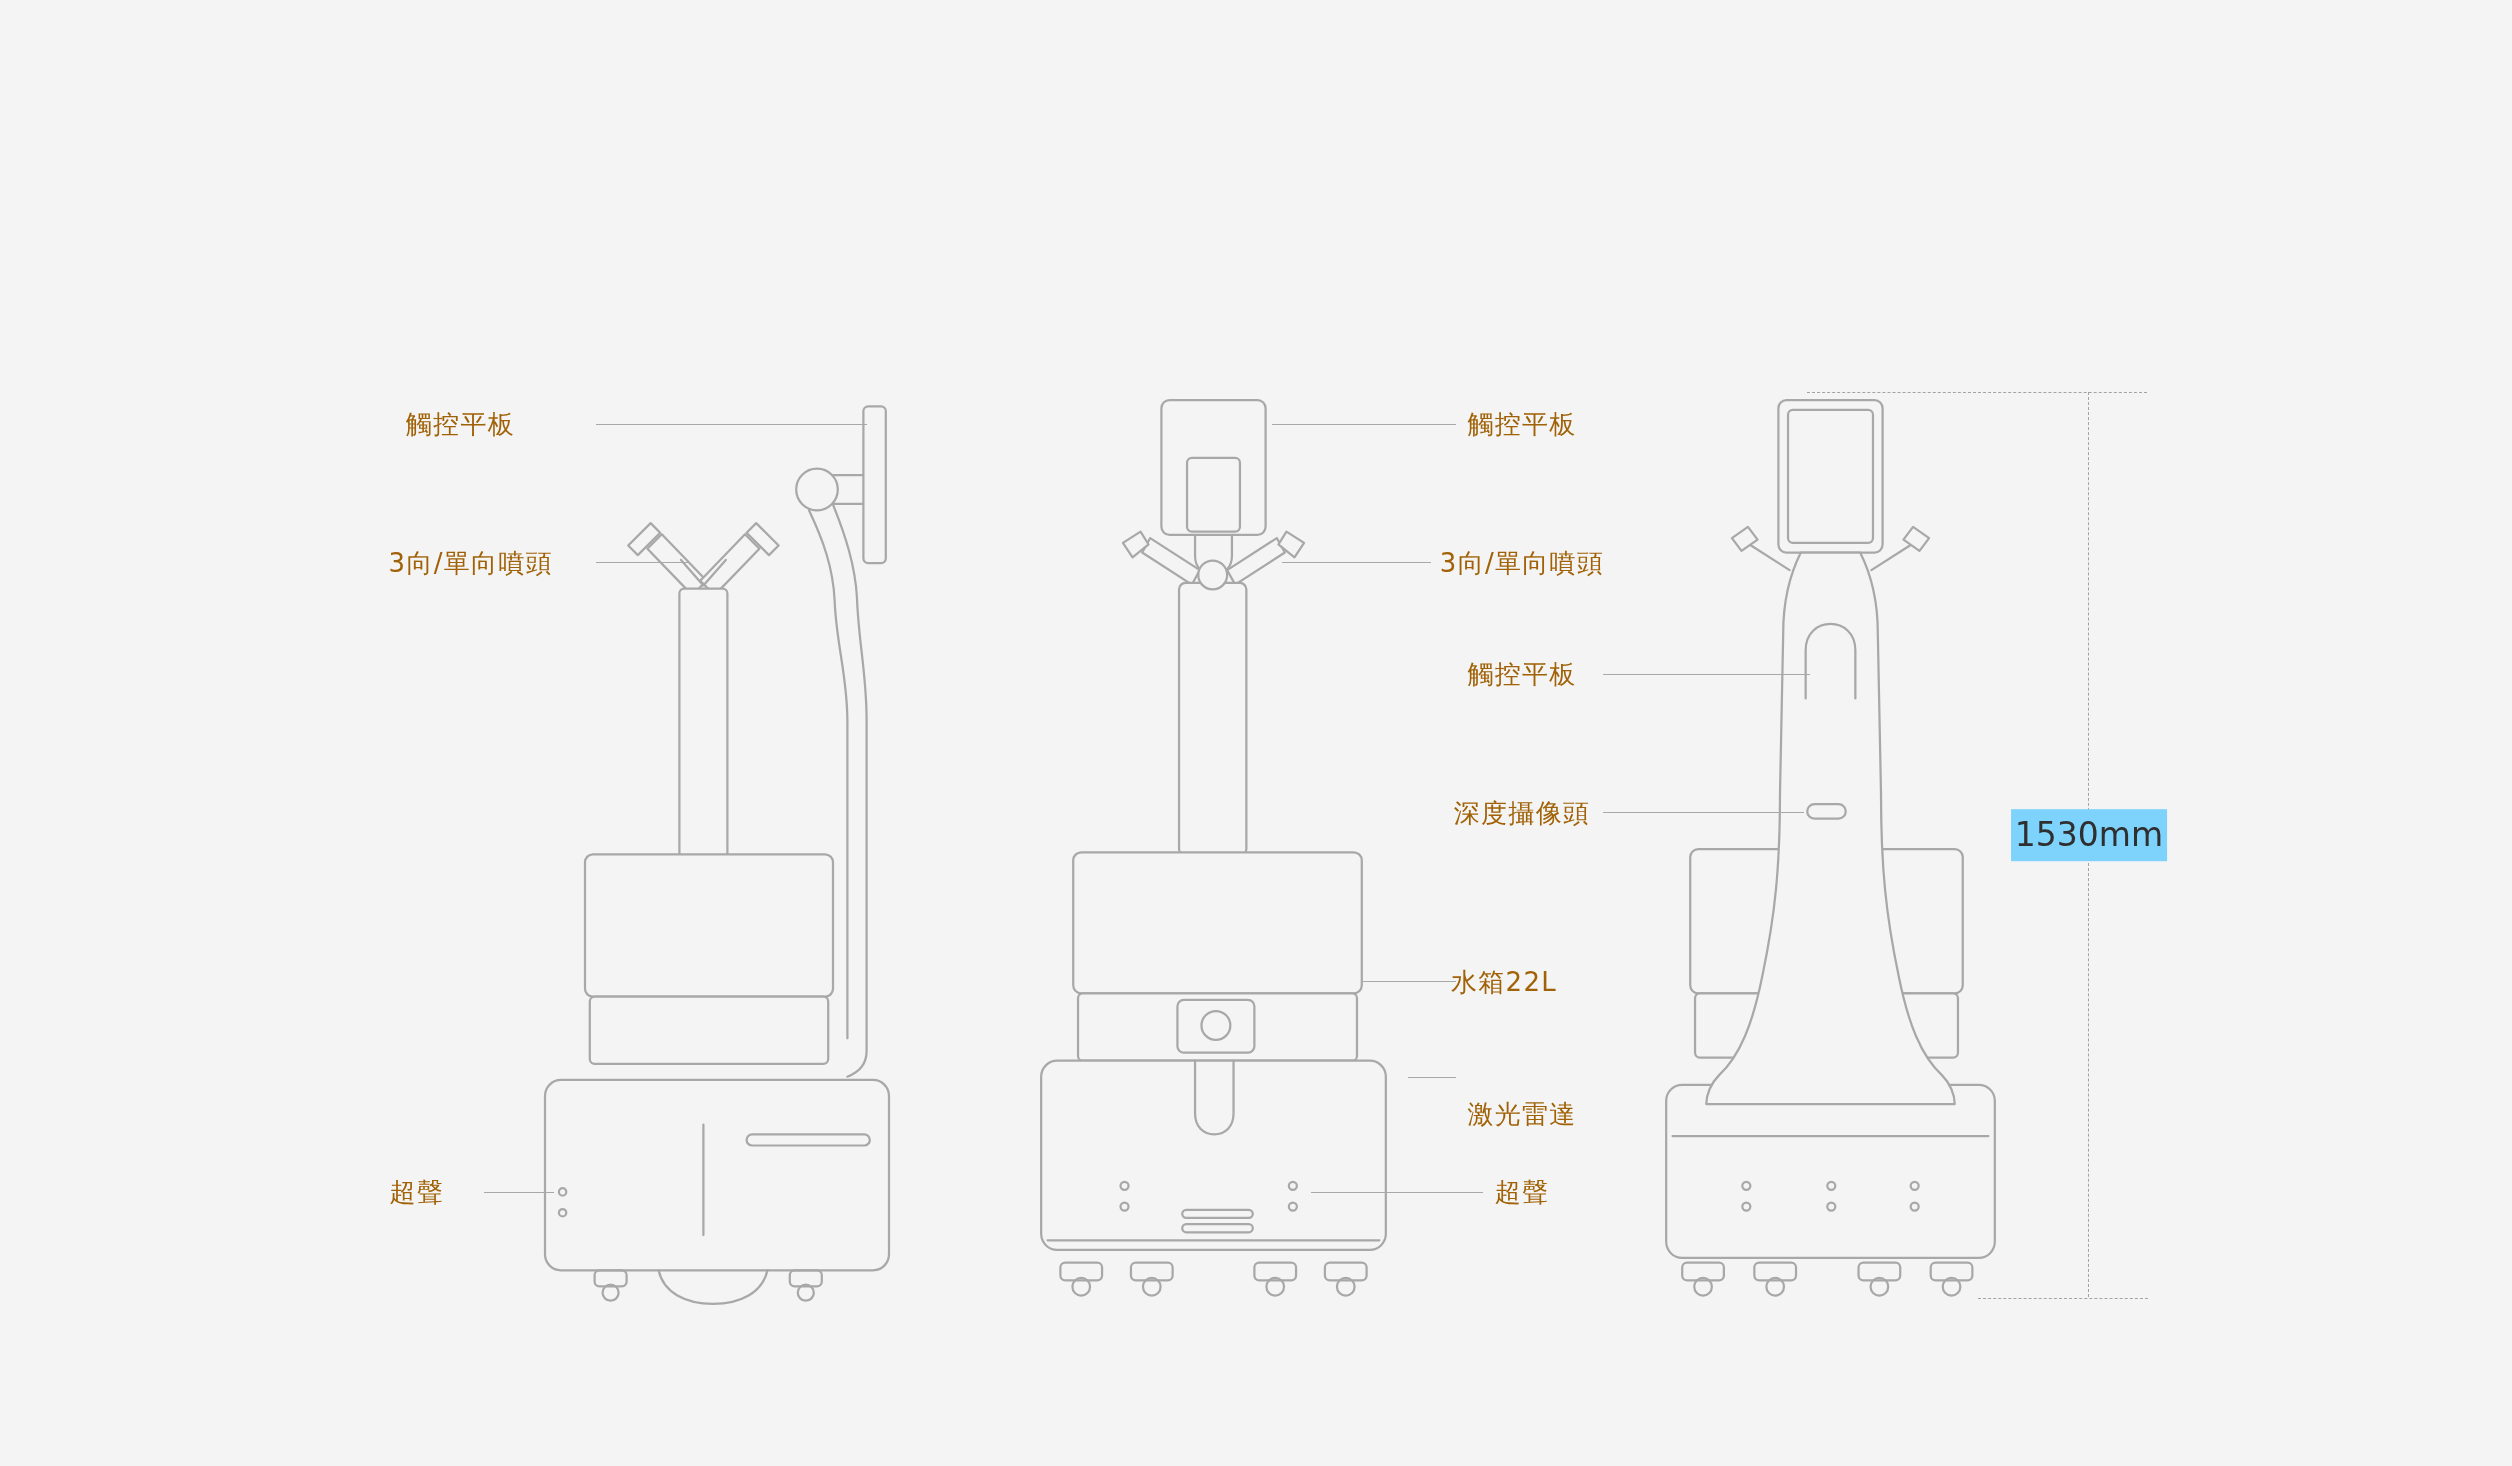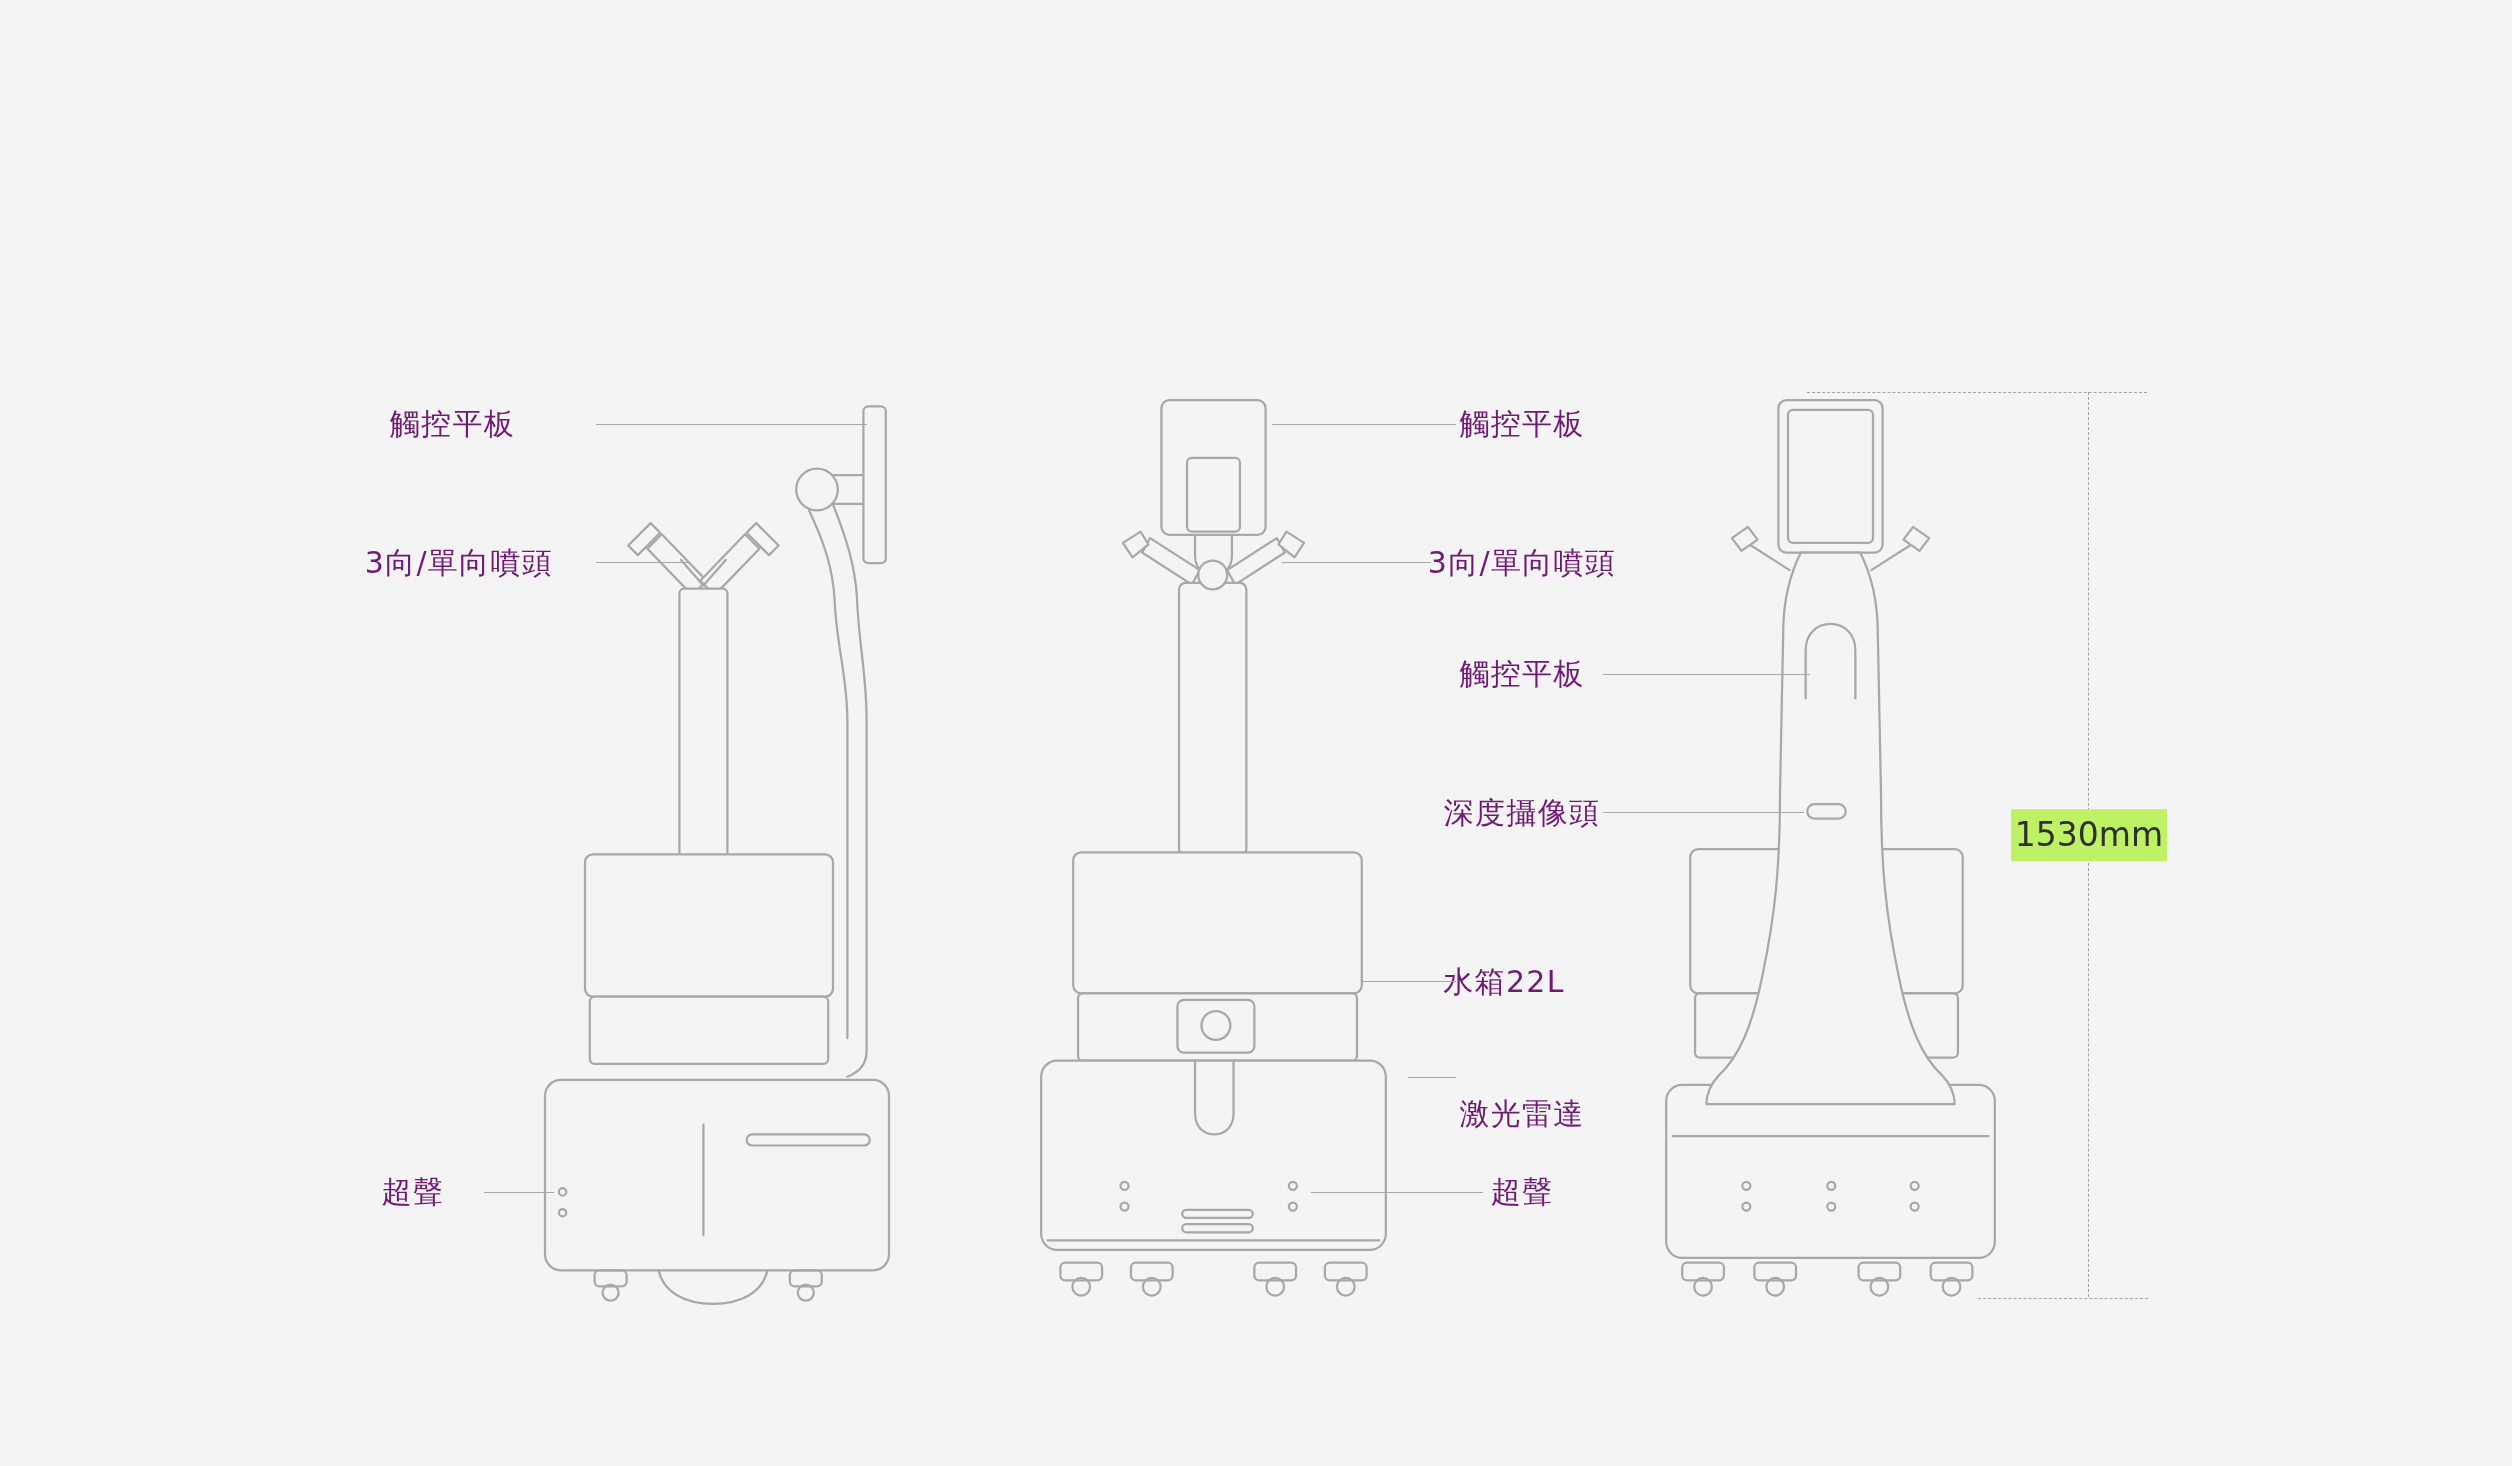--- a/index.html
+++ b/index.html
@@ -6,40 +6,40 @@
   html,body { width:2512px; height:1466px; }
   body {
     position:relative;
     background:#f4f4f4;
     font-family:"DejaVu Sans","Liberation Sans",sans-serif;
     overflow:hidden;
   }
   .stage { position:absolute; inset:0; }
   .label {
     position:absolute;
-    font-size:30px;
-    color:#701a75;
+    font-size:26px;
+    color:#a16207;
     letter-spacing:1.3px;
     white-space:nowrap;
   }
   .label.left-col { transform:translateY(-50%); text-align:right; }
   .label.mid-col  { transform:translate(-50%,-50%); text-align:center; }
   .leader {
     position:absolute;
     height:1.3px;
     background:#a8a8a8;
   }
   .dash-v { position:absolute; width:0; border-left:1.3px dashed #a3a3a3; }
   .dash-h { position:absolute; height:0; border-top:1.3px dashed #a3a3a3; }
   .dim-label {
     position:absolute;
     transform:translate(-50%,-50%);
     font-size:33px;
     color:#2f2f2f;
-    background:#bef264;
+    background:#7dd3fc;
     padding:6.3px 3.8px;
     white-space:nowrap;
   }
   svg.robot { position:absolute; overflow:visible; }
 </style>
 </head>
 <body>
 
 <div class="stage">
 

